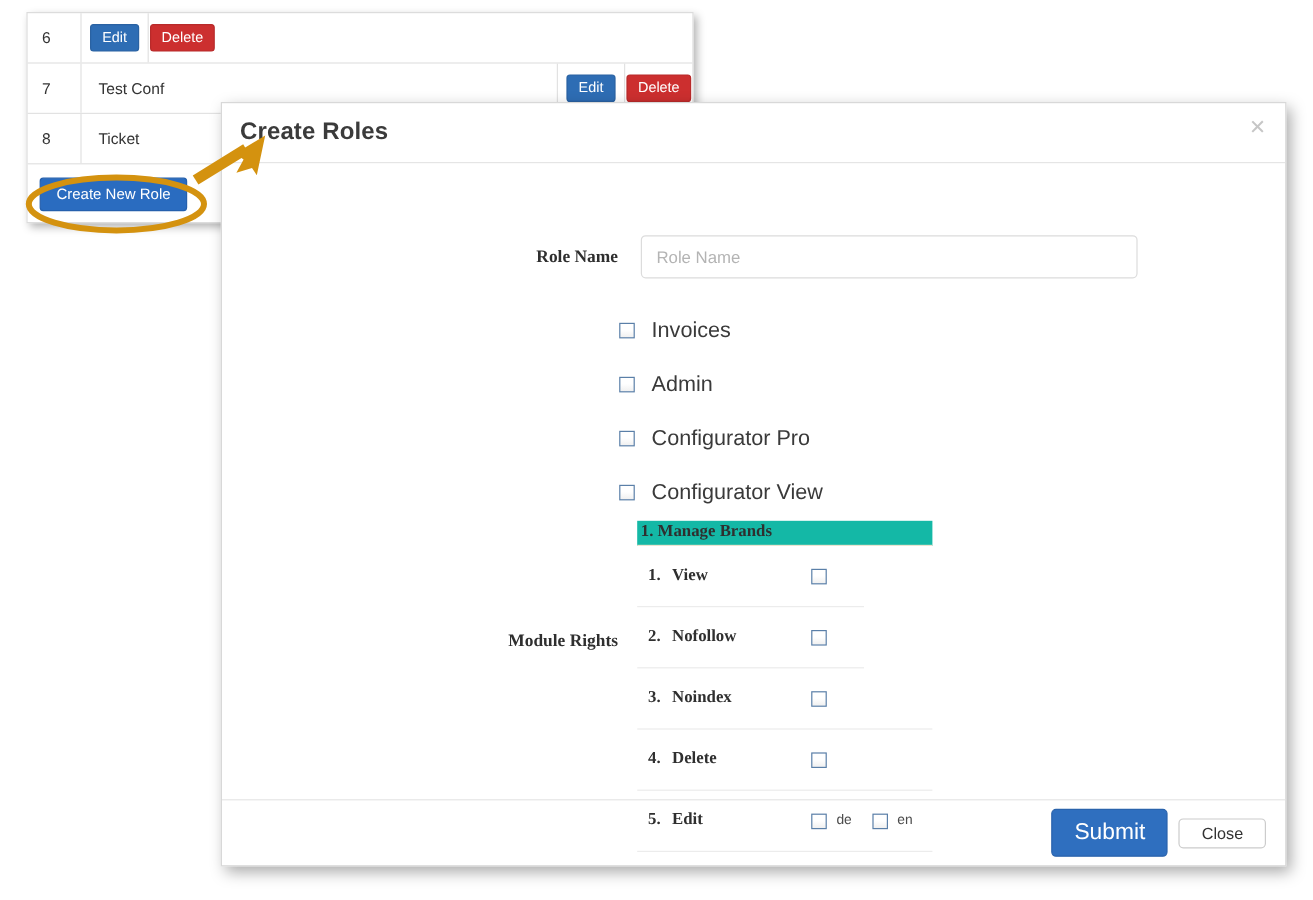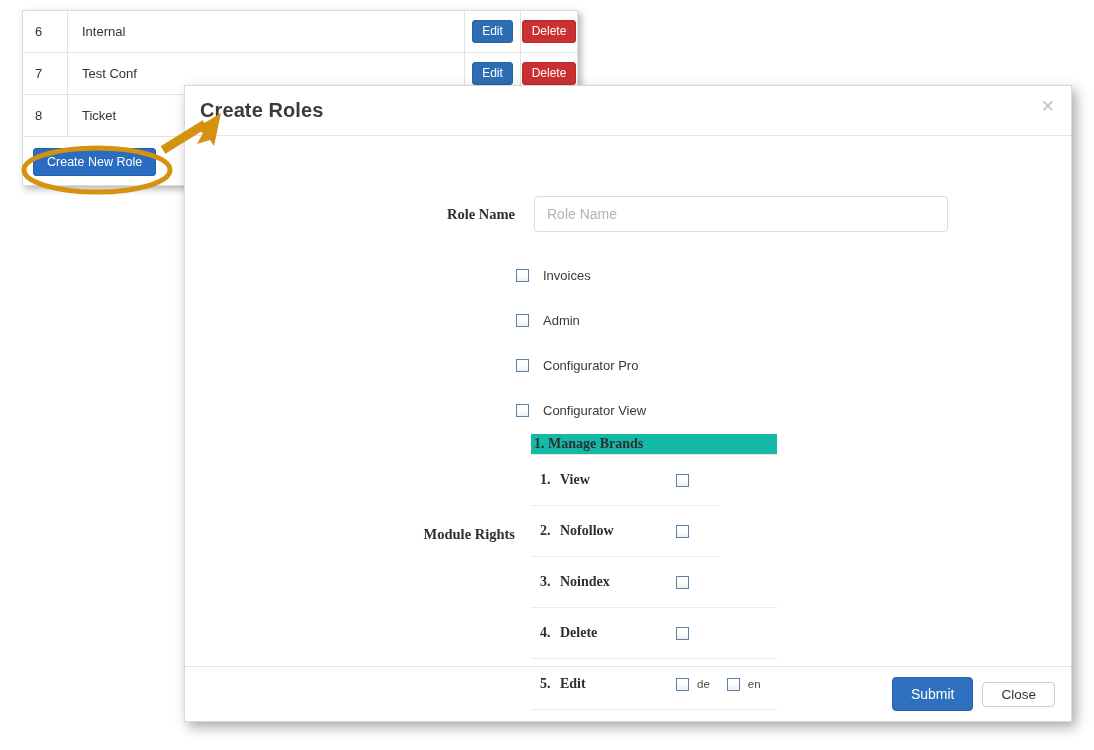--- a/index.html
+++ b/index.html
@@ -106,21 +106,21 @@
   .input-rolename::placeholder { color: #b4b4b4; }
 
   .modules { position: absolute; left: 331px; top: 128px; }
   .mod-item { display: flex; align-items: center; height: 22px; margin-bottom: 23px; }
   .cbx {
     width: 13px; height: 13px; flex: 0 0 13px;
     border: 1px solid #5a7fa8;
     background: linear-gradient(#ffffff 0%, #ffffff 45%, #f0f0f0 100%);
     display: inline-block; cursor: pointer;
   }
-  .mod-label { margin-left: 14px; font-size: 13px; color: #3a3a3a; }
+  .mod-label { margin-left: 14px; font-size: 18px; color: #3a3a3a; }
 
   .lbl-modulerights {
     position: absolute; left: 0; top: 390px;
     width: 349px; text-align: right; padding-right: 19px;
   }
 
   .rights-block { position: absolute; left: 346px; top: 298px; width: 246px; }
   .rights-head {
     background: #14b8a6; height: 21px;
     font-family: "Liberation Serif", serif; font-weight: bold;
@@ -148,40 +148,39 @@
   .row-wide { width: 246px; }
   .row-narrow { width: 189px; }
 
   .modal-footer {
     position: absolute; left: 0; bottom: 0; width: 100%; height: 55px;
     border-top: 1px solid #e5e5e5;
     display: flex; align-items: center; justify-content: flex-end;
     padding-right: 16px; gap: 9px;
   }
   .btn-submit {
-    background: #2f6fbf; color: #fff; font-size: 14px;
+    background: #2f6fbf; color: #fff; font-size: 19px;
     border: 1px solid #2a63ac; border-radius: 4px;
     padding: 8px 18px; cursor: pointer;
   }
   .btn-close {
     background: #ffffff; color: #333; font-size: 13.5px;
     border: 1px solid #cccccc; border-radius: 4px;
     padding: 4px 18px; cursor: pointer;
   }
 </style>
 </head>
 <body>
 
 <div id="stage">
 
   <div class="table-card">
 
     <div class="trow">
       <div class="tcell-id">6</div>
-      <div class="tcell-name">Internal</div>
       <div class="tcell-btn">
         <button class="btn-edit">Edit</button>
       </div>
       <div class="tcell-btn">
         <button class="btn-delete">Delete</button>
       </div>
     </div>
 
     <div class="trow">
       <div class="tcell-id">7</div>

